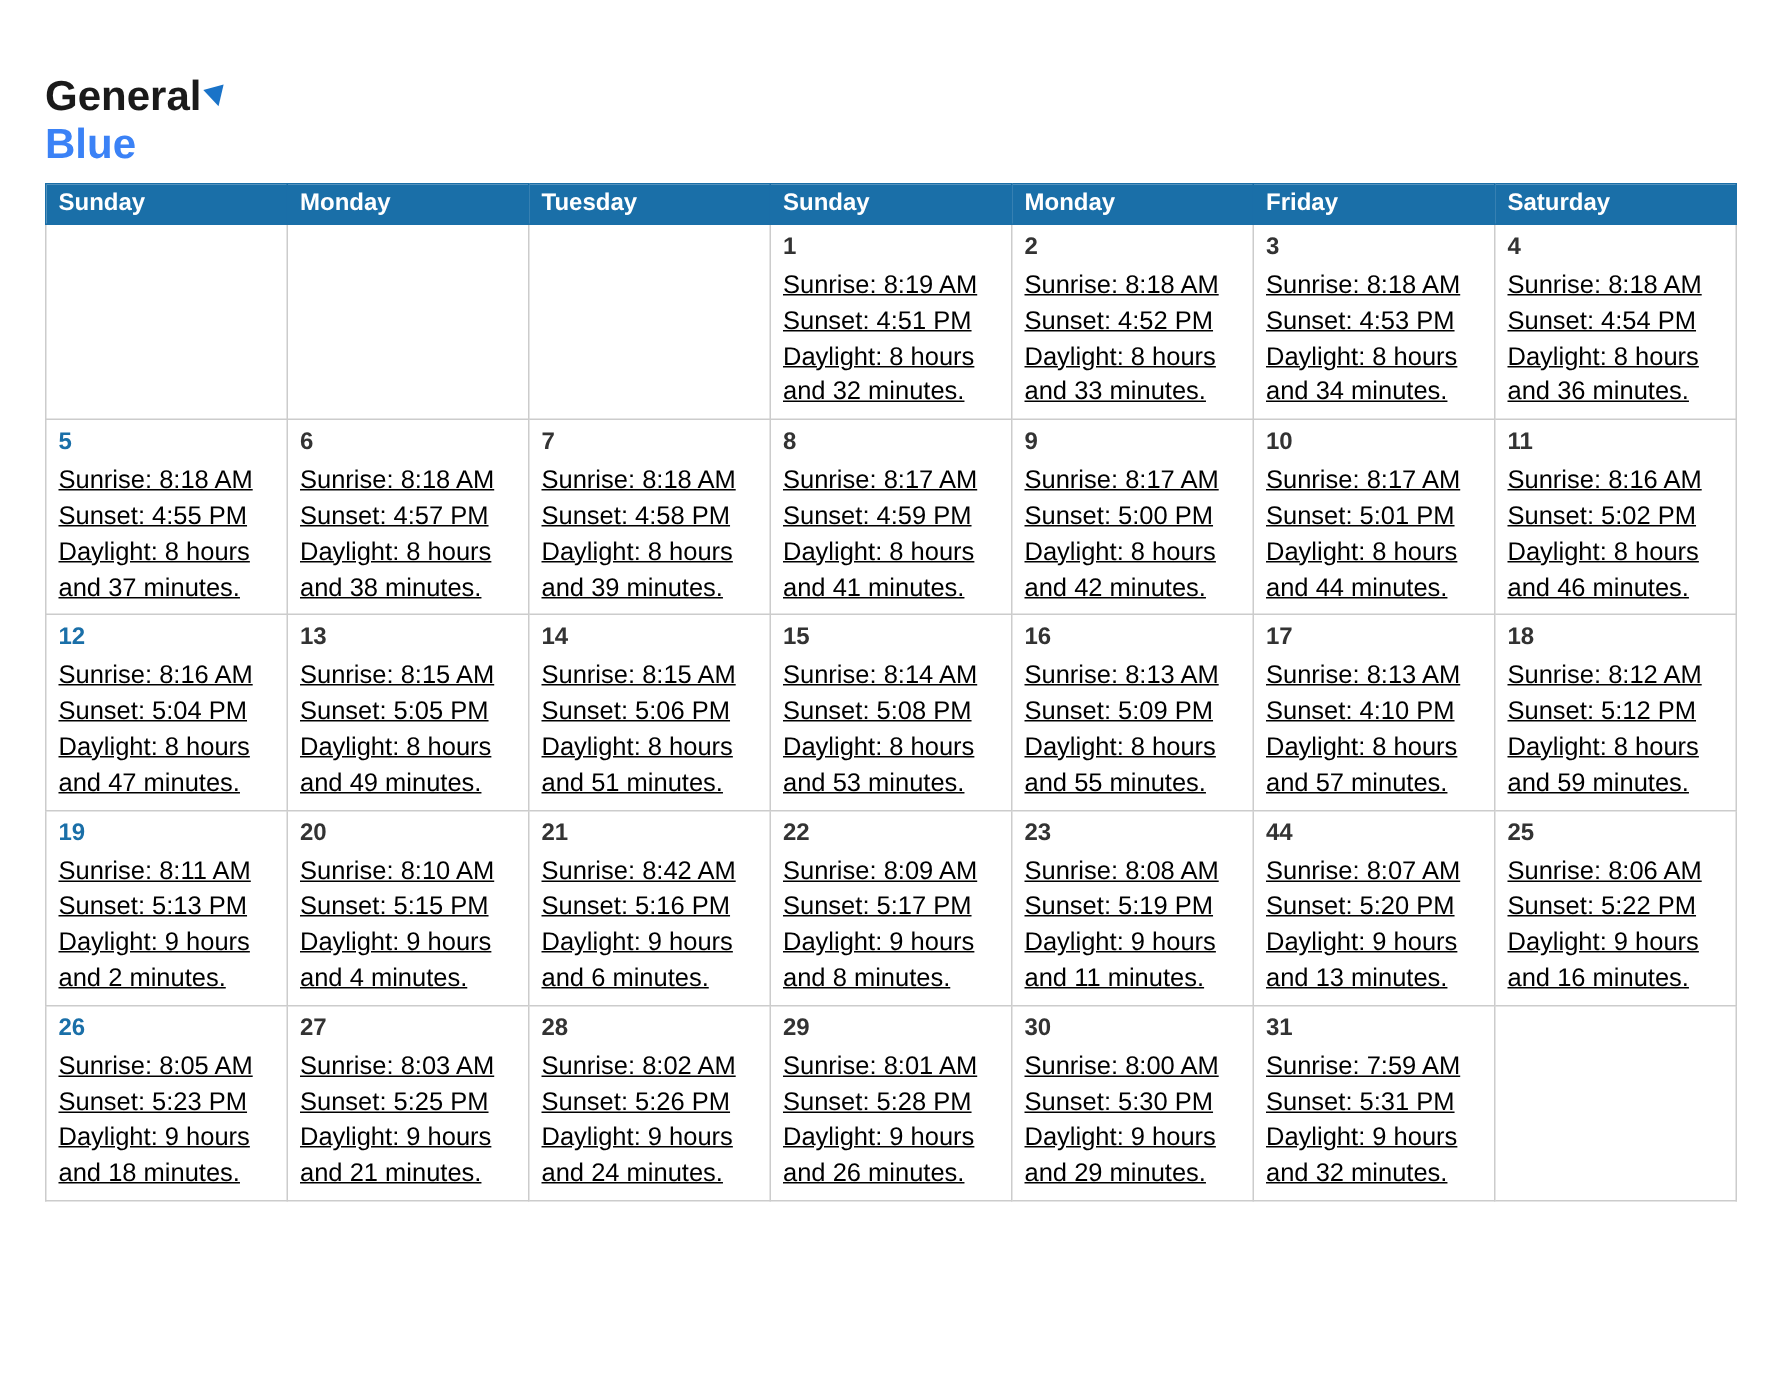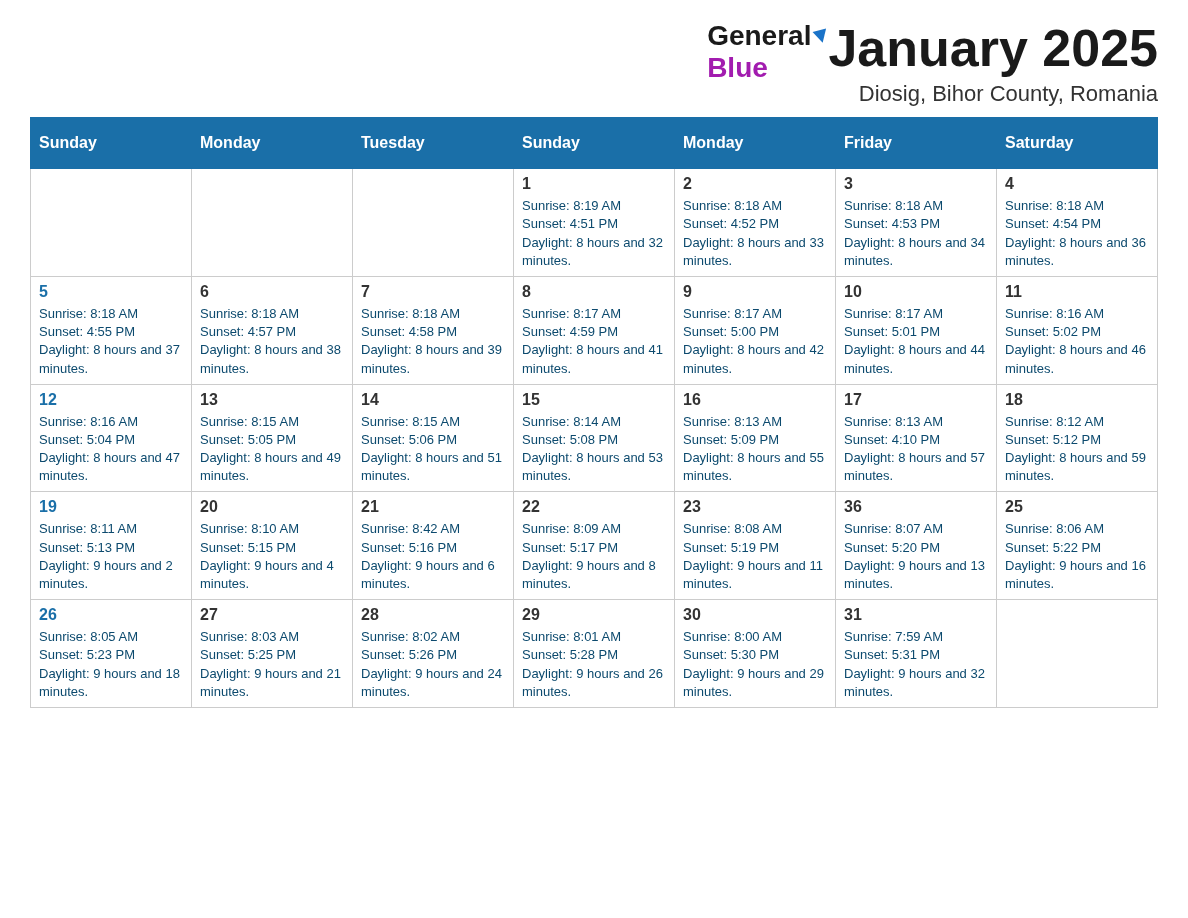--- a/index.html
+++ b/index.html
@@ -6,23 +6,24 @@
     body {
       font-family: Arial, Helvetica, sans-serif;
       background: #fff;
       color: #333;
       width: 1188px;
       min-height: 918px;
       padding: 20px 30px;
     }
     .header {
       display: flex;
-      justify-content: flex-end;
+      justify-content: space-between;
       align-items: flex-start;
       margin-bottom: 10px;
+      margin-top: 28px;
     }
     .title-section { text-align: right; }
     .calendar-title {
       font-size: 52px;
       font-weight: bold;
       color: #1a1a1a;
       line-height: 1.1;
     }
     .location {
       font-size: 22px;
@@ -34,42 +35,43 @@
       border-collapse: collapse;
       margin-top: 10px;
     }
     .calendar thead tr {
       background-color: #1a6fa8;
     }
     .calendar thead th {
       color: #fff;
       font-size: 16px;
       font-weight: bold;
-      padding: 16px 8px;
+      padding: 4px 8px;
       text-align: left;
       border: 1px solid #1a6fa8;
     }
     .calendar tbody td {
       vertical-align: top;
       border: 1px solid #ccc;
       padding: 6px 8px;
       width: 14.28%;
       min-height: 100px;
     }
     .day-number {
       font-size: 16px;
       font-weight: bold;
       color: #333;
       display: block;
       margin-bottom: 4px;
     }
     .day-info {
-      font-size: 13px;
-      color: #0c4a6e;
+      font-size: 17px;
+      color: #000000;
       line-height: 1.4;
+      text-decoration: underline;
     }
     .empty-cell {
       background: #fff;
     }
     tbody tr td:first-child .day-number {
       color: #1a6fa8;
     }
     .logo-block {
       display: flex;
       flex-direction: column;
@@ -83,26 +85,22 @@
 </head>
 <body>
 
 <div class="header">
   <div class="logo-block">
     <div class="logo-row">
       <span style="font-size:28px;font-weight:bold;color:#1a1a1a;">General</span>
       <span style="display:inline-block;width:0;height:0;border-left:7px solid transparent;border-right:7px solid transparent;border-top:13px solid #1a73c8;margin-left:3px;transform:rotate(-15deg);"></span>
     </div>
     <div>
-      <span style="font-size:28px;font-weight:bold;color:#a21caf;">Blue</span>
+      <span style="font-size:28px;font-weight:bold;color:#3b82f6;">Blue</span>
     </div>
-  </div>
-  <div class="title-section">
-    <div class="calendar-title">January 2025</div>
-    <div class="location">Diosig, Bihor County, Romania</div>
   </div>
 </div>
 
 <table class="calendar">
   <thead>
     <tr>
     <th>Sunday</th>
         <th>Monday</th>
         <th>Tuesday</th>
         <th>Sunday</th>
@@ -277,21 +275,21 @@
 and 8 minutes.</div>
         </td>
         <td>
           <span class="day-number">23</span>
           <div class="day-info">Sunrise: 8:08 AM
 Sunset: 5:19 PM
 Daylight: 9 hours
 and 11 minutes.</div>
         </td>
         <td>
-          <span class="day-number">36</span>
+          <span class="day-number">44</span>
           <div class="day-info">Sunrise: 8:07 AM
 Sunset: 5:20 PM
 Daylight: 9 hours
 and 13 minutes.</div>
         </td>
         <td>
           <span class="day-number">25</span>
           <div class="day-info">Sunrise: 8:06 AM
 Sunset: 5:22 PM
 Daylight: 9 hours

